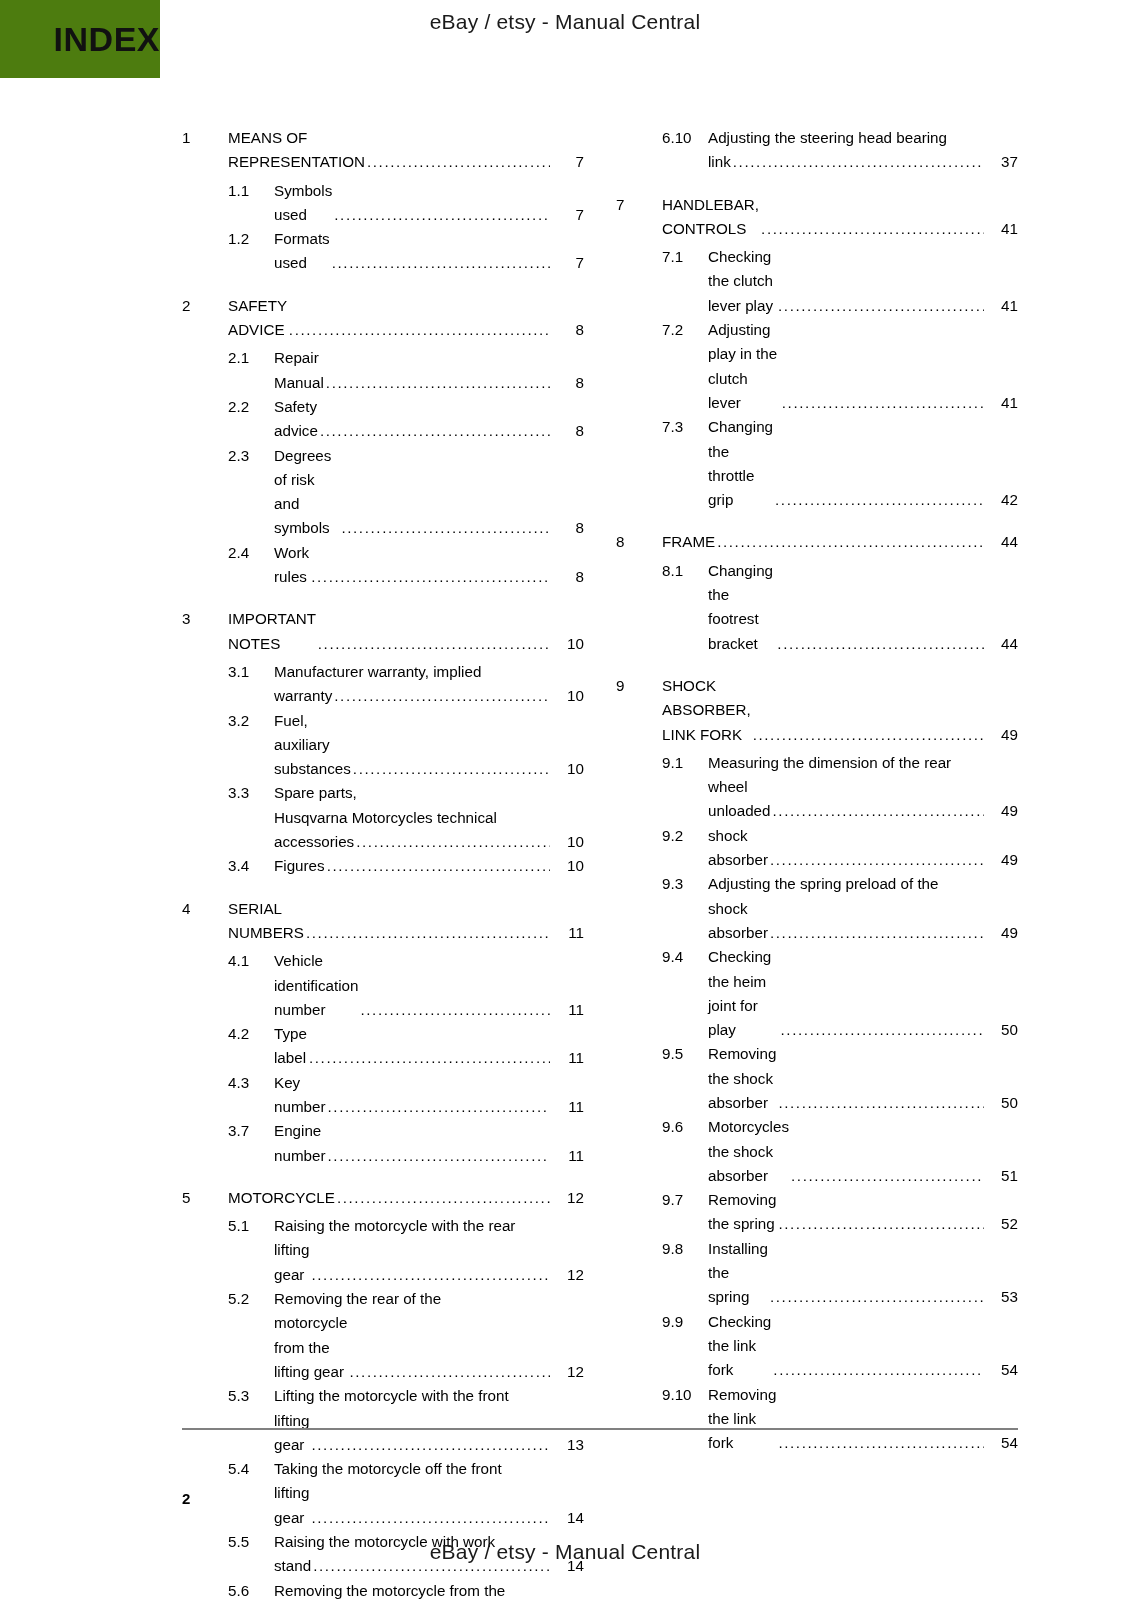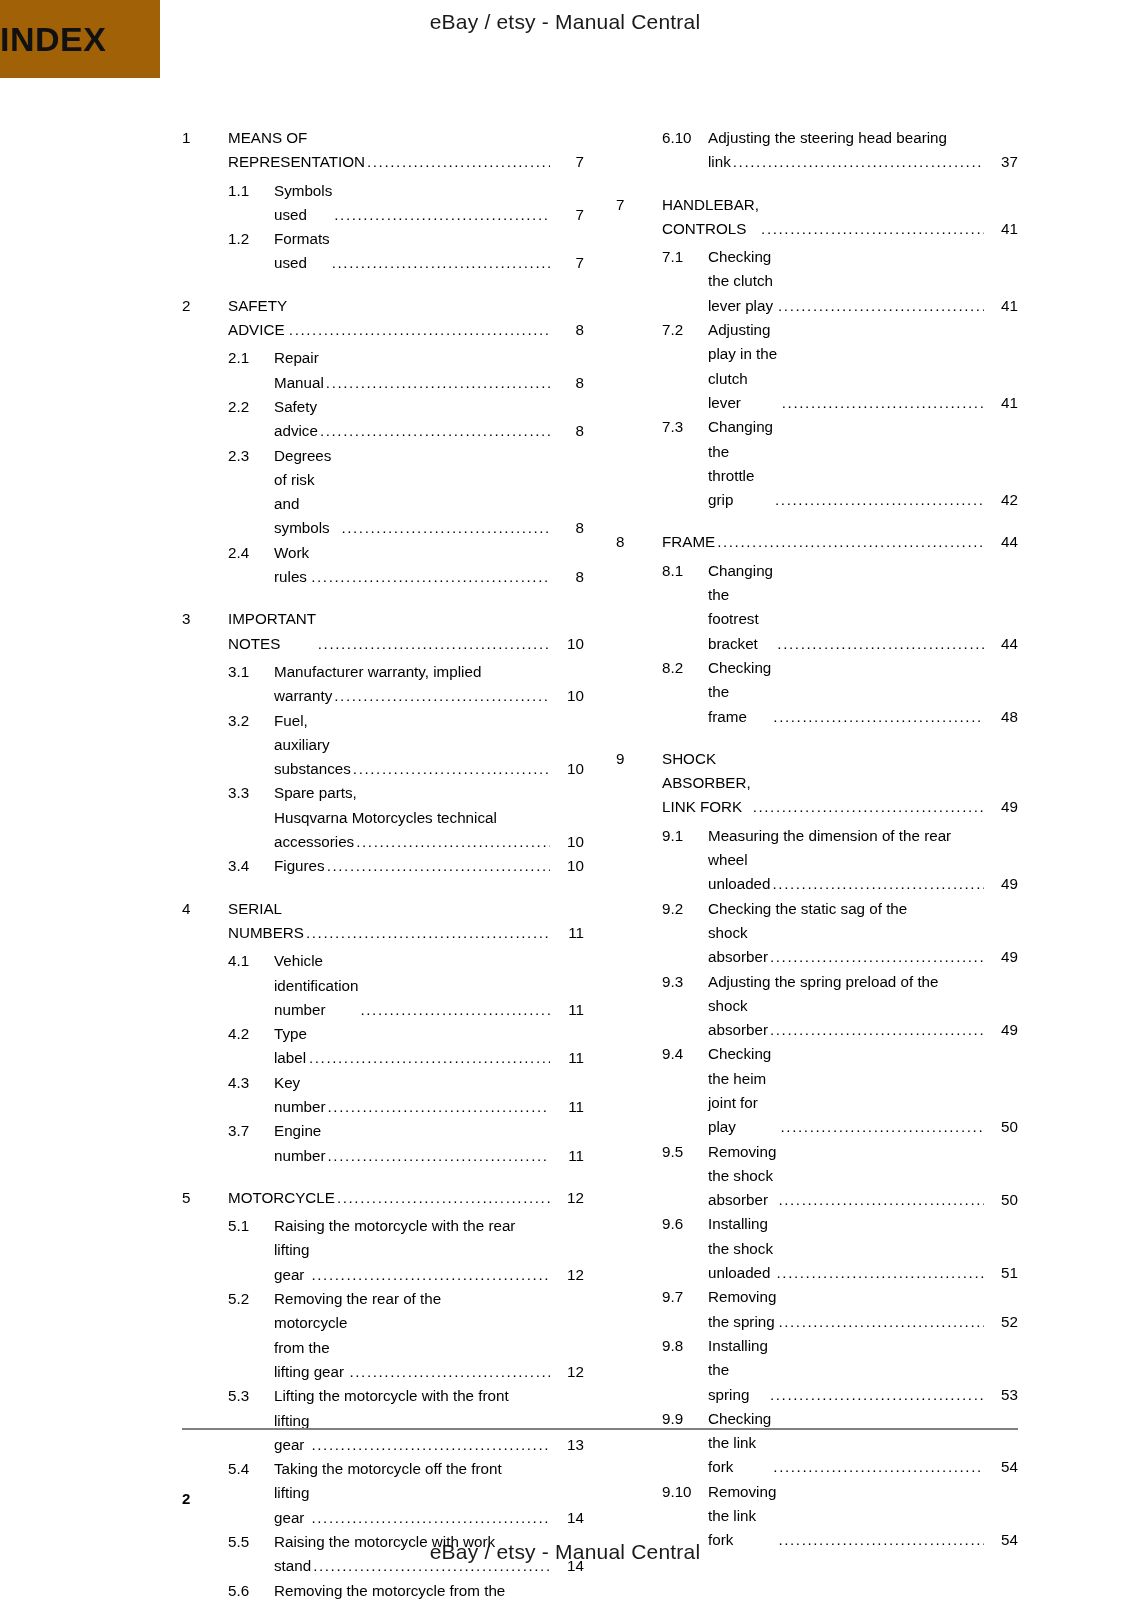--- a/index.html
+++ b/index.html
@@ -17,24 +17,24 @@
     overflow: hidden;
   }
 
   
   .index-banner {
     position: absolute;
     left: 0;
     top: 0;
     width: 160px;
     height: 78px;
-    background: #a16207;
+    background: #4d7c0f;
     display: flex;
     align-items: center;
-    justify-content: flex-start;
+    justify-content: flex-end;
   }
   .index-banner-label {
     font-size: 34px;
     font-weight: bold;
     letter-spacing: 0.5px;
     color: #111111;
   }
 
   
   .watermark-top {
@@ -509,30 +509,20 @@
       <div class="entry level2">
         <div class="num">8.1</div>
         <div class="title-wrap">
           <div class="line">
             <span class="label">Changing the footrest bracket</span>
             <span class="leader"></span>
             <span class="page">44</span>
           </div>
         </div>
       </div>
-      <div class="entry level2">
-        <div class="num">8.2</div>
-        <div class="title-wrap">
-          <div class="line">
-            <span class="label">Checking the frame</span>
-            <span class="leader"></span>
-            <span class="page">48</span>
-          </div>
-        </div>
-      </div>
       <div class="entry level1">
         <div class="num">9</div>
         <div class="title-wrap">
           <div class="line">
             <span class="label">SHOCK ABSORBER, LINK FORK</span>
             <span class="leader"></span>
             <span class="page">49</span>
           </div>
         </div>
       </div>
@@ -545,23 +535,20 @@
           <div class="line">
             <span class="label">wheel unloaded</span>
             <span class="leader"></span>
             <span class="page">49</span>
           </div>
         </div>
       </div>
       <div class="entry level2">
         <div class="num">9.2</div>
         <div class="title-wrap">
-          <div class="cont">
-            <span class="label">Checking the static sag of the</span>
-          </div>
           <div class="line">
             <span class="label">shock absorber</span>
             <span class="leader"></span>
             <span class="page">49</span>
           </div>
         </div>
       </div>
       <div class="entry level2">
         <div class="num">9.3</div>
         <div class="title-wrap">
@@ -592,21 +579,21 @@
             <span class="label">Removing the shock absorber</span>
             <span class="leader"></span>
             <span class="page">50</span>
           </div>
         </div>
       </div>
       <div class="entry level2">
         <div class="num">9.6</div>
         <div class="title-wrap">
           <div class="line">
-            <span class="label">Installing the shock unloaded</span>
+            <span class="label">Motorcycles the shock absorber</span>
             <span class="leader"></span>
             <span class="page">51</span>
           </div>
         </div>
       </div>
       <div class="entry level2">
         <div class="num">9.7</div>
         <div class="title-wrap">
           <div class="line">
             <span class="label">Removing the spring</span>

